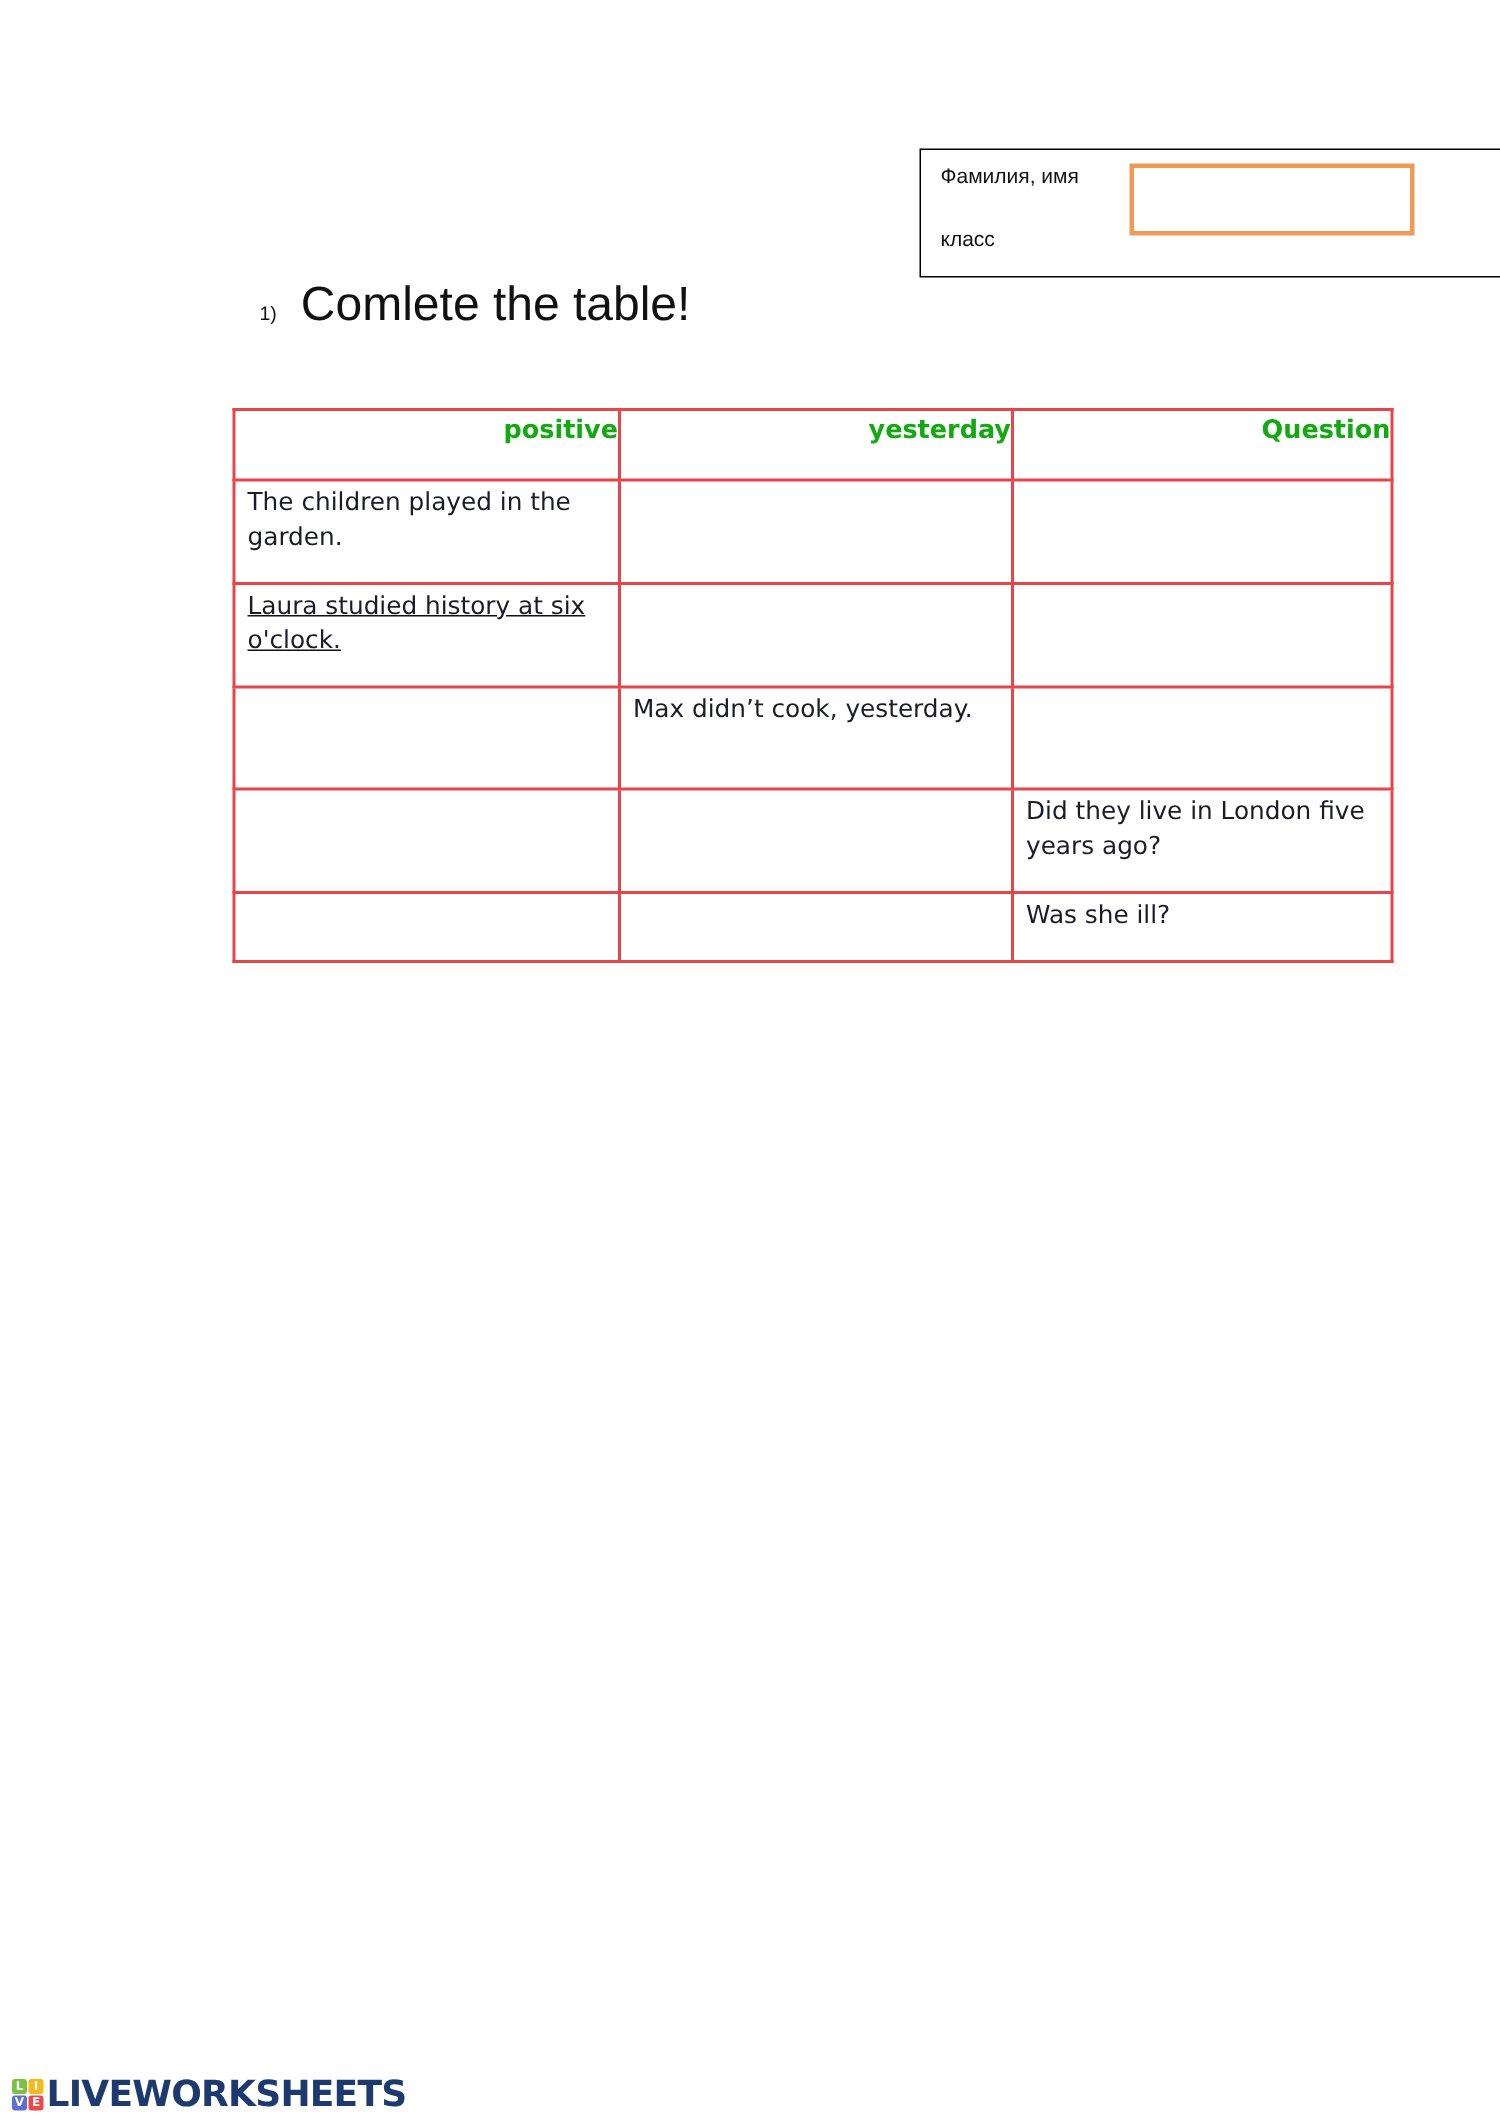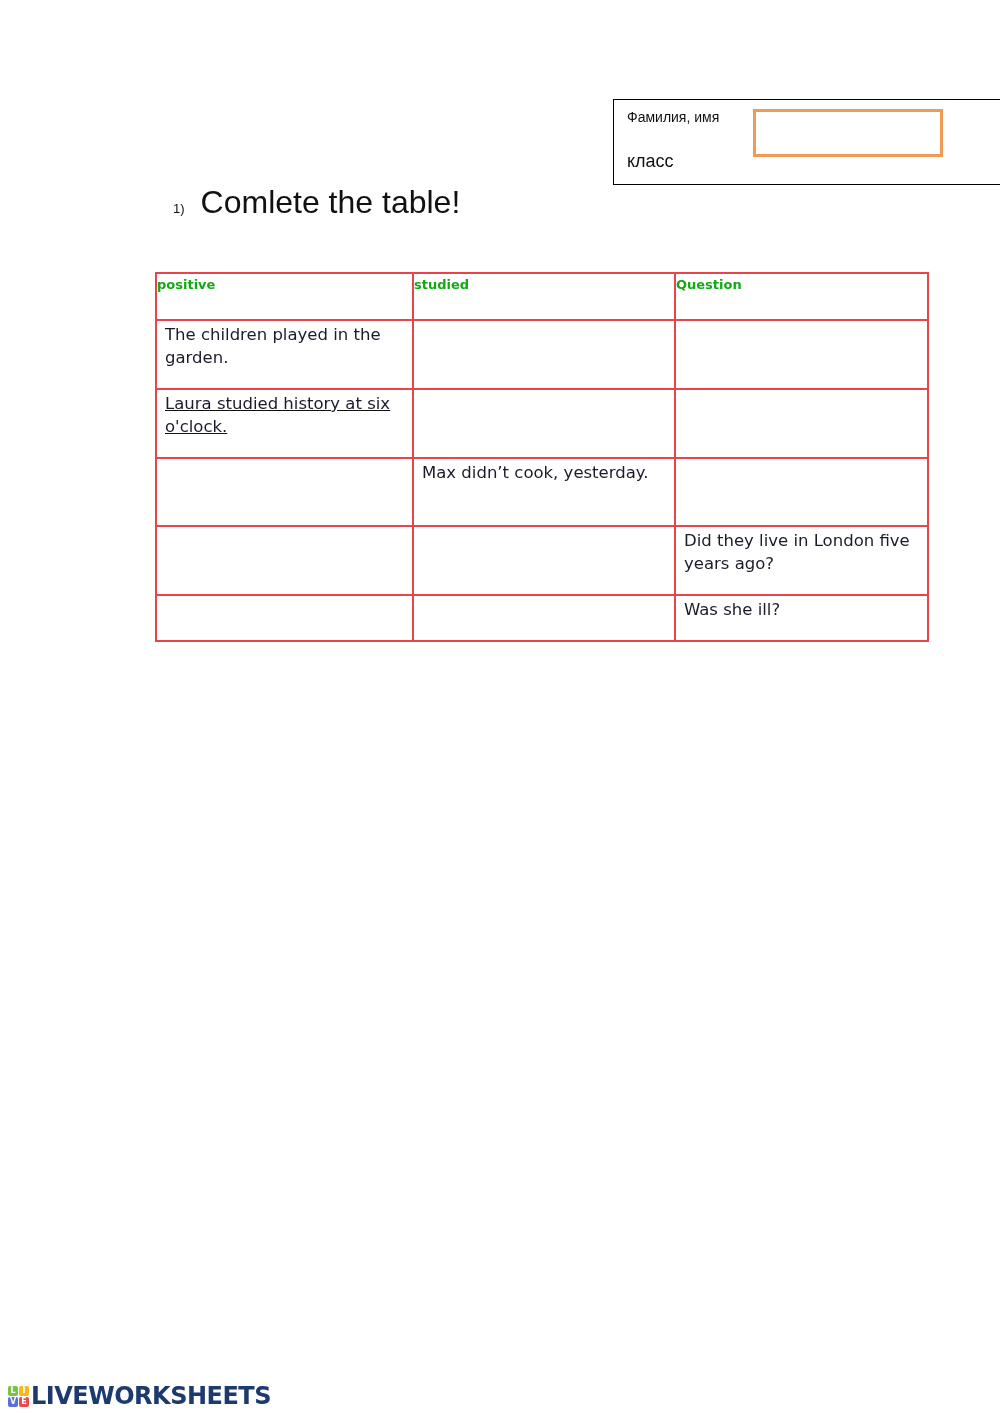--- a/index.html
+++ b/index.html
@@ -28,21 +28,21 @@
       position: absolute;
       left: 13px;
       top: 9px;
       font-size: 14px;
       color: #111;
     }
     .class-label {
       position: absolute;
       left: 13px;
       top: 51px;
-      font-size: 18px;
+      font-size: 14px;
       color: #111;
     }
     .name-input {
       position: absolute;
       left: 139px;
       top: 9px;
       width: 190px;
       height: 48px;
       border: 3px solid #ef9a56;
       box-sizing: border-box;
@@ -79,22 +79,22 @@
       border: 2px solid #e8454a;
       vertical-align: top;
       padding: 0;
       box-sizing: border-box;
     }
     table.grammar th {
       height: 47px;
       color: #12a912;
       font-family: "DejaVu Sans", sans-serif;
       font-weight: bold;
-      font-size: 13px;
-      text-align: left;
+      font-size: 17px;
+      text-align: right;
       padding-top: 3px;
     }
     table.grammar td {
       font-family: "DejaVu Sans", sans-serif;
       font-size: 16.5px;
       line-height: 23px;
       color: #1b1b2a;
       position: relative;
     }
     .cell-inner {
@@ -156,21 +156,21 @@
 
 <table class="grammar">
   <colgroup>
     <col style="width:257px">
     <col style="width:262px">
     <col style="width:253px">
   </colgroup>
   <thead>
     <tr>
       <th style="border-color: rgb(232, 69, 74); color: rgb(18, 169, 18);">positive</th>
-      <th style="border-color: rgb(232, 69, 74); color: rgb(18, 169, 18);">studied</th>
+      <th style="border-color: rgb(232, 69, 74); color: rgb(18, 169, 18);">yesterday</th>
       <th style="border-color: rgb(232, 69, 74); color: rgb(18, 169, 18);">Question</th>
     </tr>
   </thead>
   <tbody id="table-body">
       <tr style="height: 69px;">
         <td style="height: 69px; border-color: rgb(232, 69, 74);">
           <div class="cell-inner">The children played in the garden.</div>
         </td>
         <td style="height: 69px; border-color: rgb(232, 69, 74);">
           <div class="cell-answer"></div>

